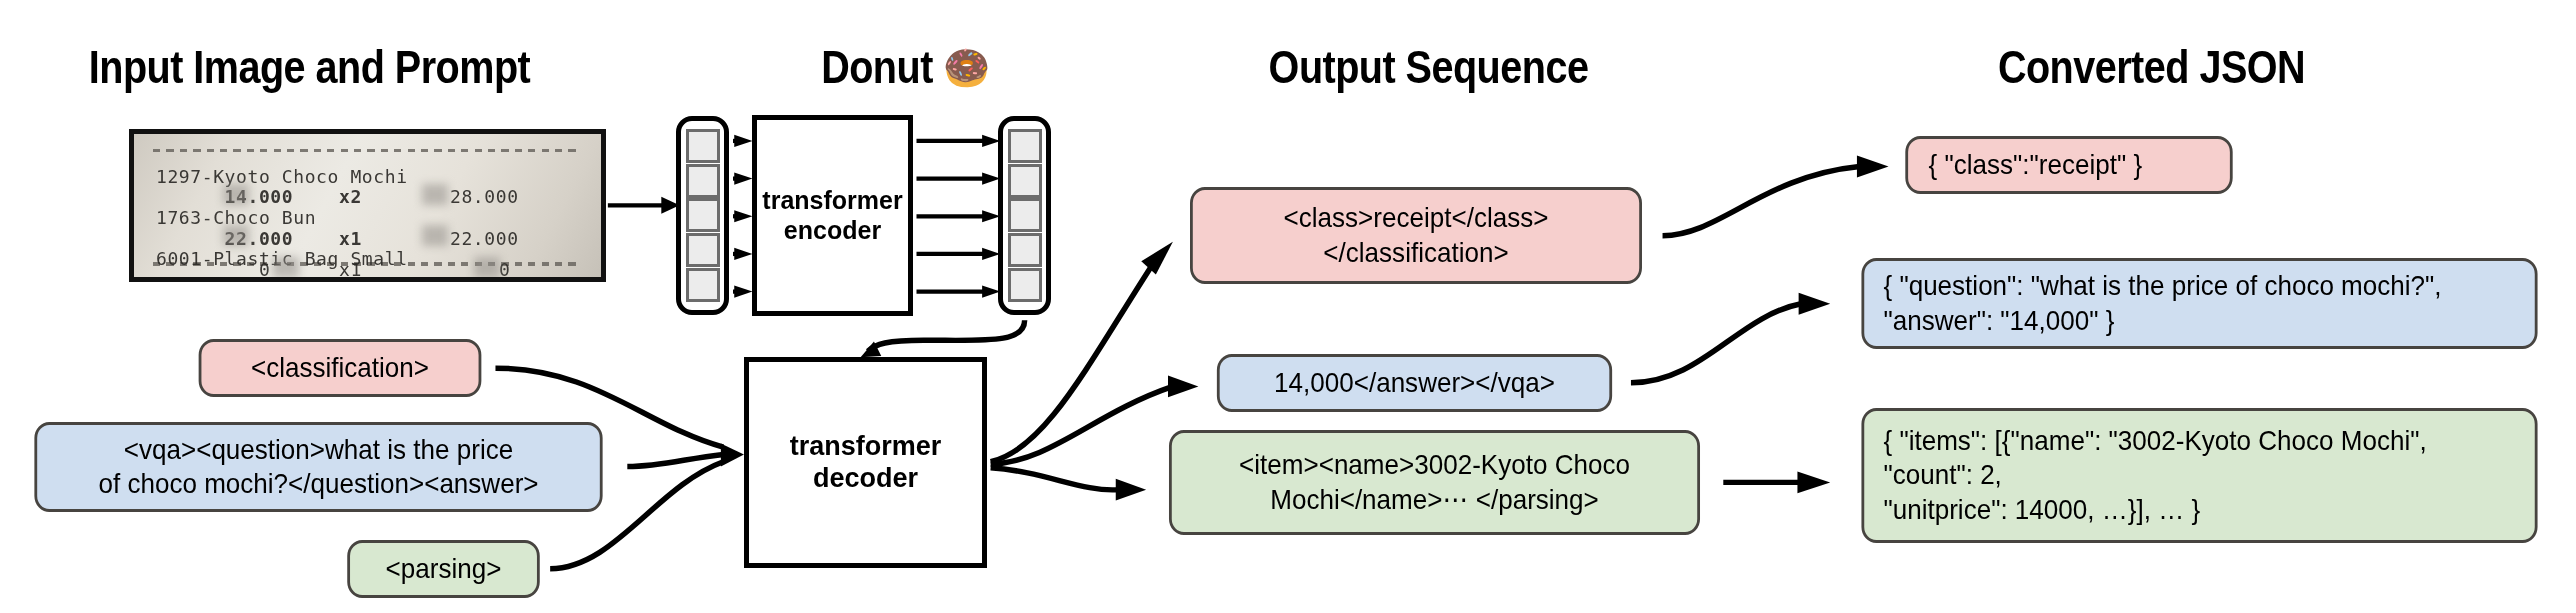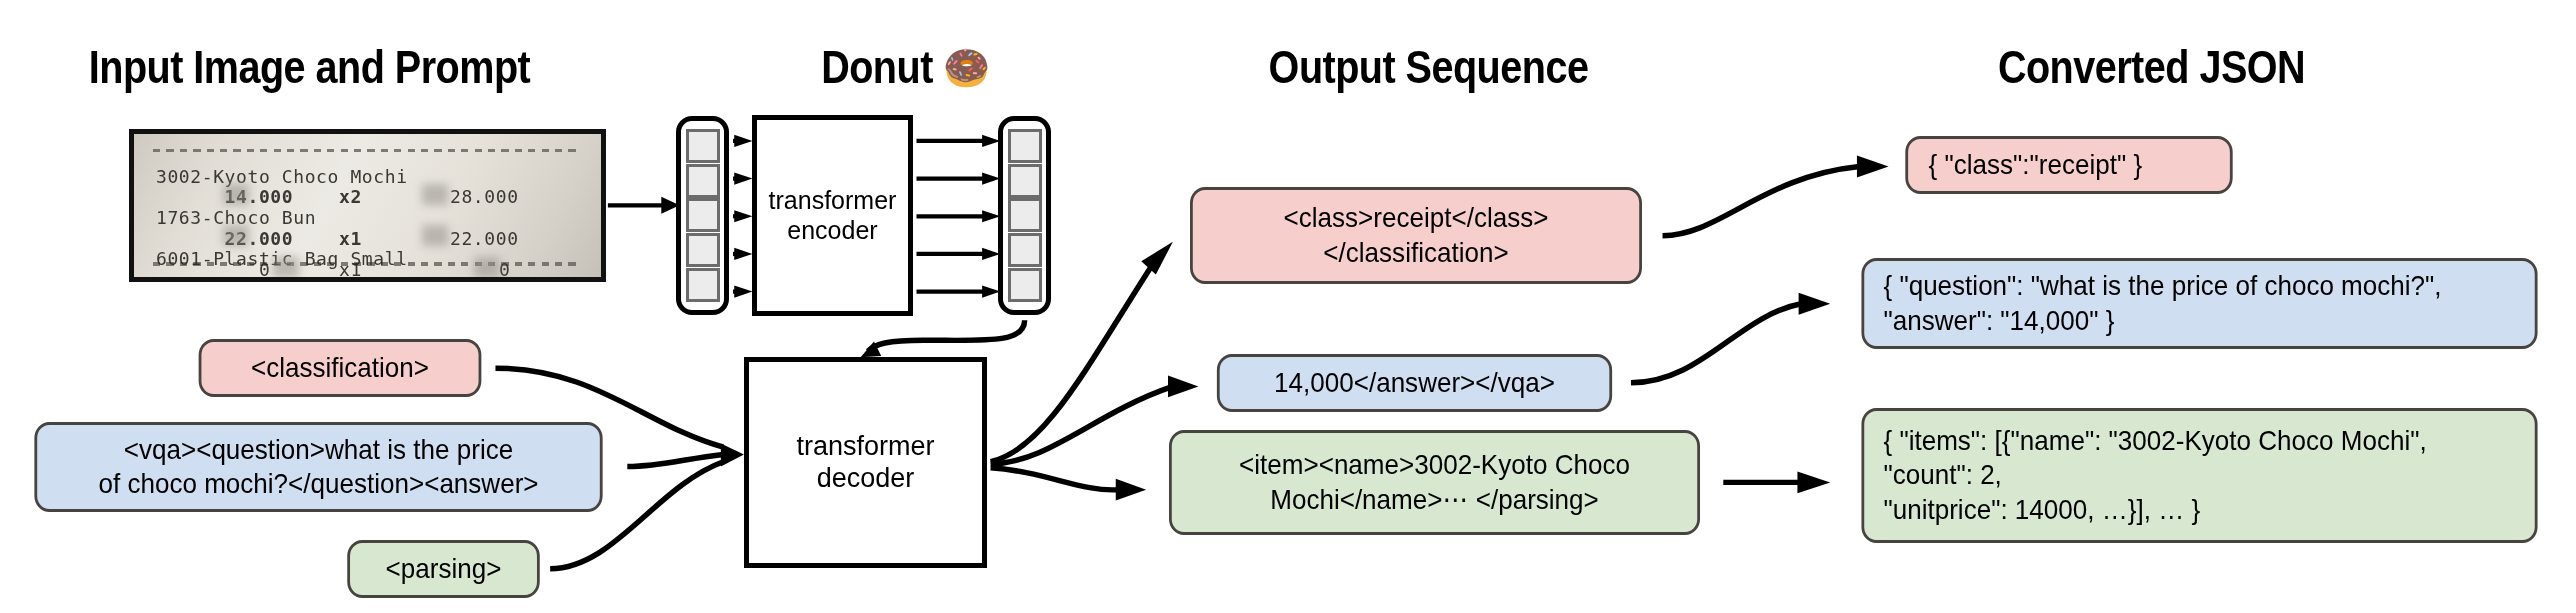--- a/index.html
+++ b/index.html
@@ -45,21 +45,21 @@
   .node.jsonbox{justify-content:flex-start;text-align:left;}
 
   
   .tblock{
     position:absolute;
     box-sizing:border-box;
     background:#ffffff;
     border:5.5px solid #000;
     display:flex;align-items:center;justify-content:center;
     text-align:center;
-    font-weight:normal;
+    font-weight:bold;
     color:#000;
     line-height:1.18;
     white-space:pre-line;
   }
 
   
   .strip{
     position:absolute;
     box-sizing:border-box;
     background:#fff;
@@ -130,21 +130,21 @@
   <div class="col-title" style="left:1155px;top:44px;width:547px;">Output Sequence</div>
 
   <div class="col-title" style="left:1878px;top:44px;width:547px;">Converted JSON</div>
 
   <div class="receipt-wrap" style="left:129px;top:129px;width:477px;height:153px;">
     <div class="receipt-paper"></div>
 
     <div class="rule" style="top:14.6px;"></div>
     <div class="rule" style="bottom:11px;"></div>
 
-    <div class="rline" style="left:22px;top:32px;">3002-Kyoto Choco Mochi</div>
+    <div class="rline" style="left:22px;top:32px;">1297-Kyoto Choco Mochi</div>
     <div class="rline" style="left:22px;top:52px;font-weight:bold;">      14.000    x2</div>
     <div class="rline" style="left:22px;top:73px;">1763-Choco Bun</div>
     <div class="rline" style="left:22px;top:94px;font-weight:bold;">      22.000    x1</div>
     <div class="rline" style="left:22px;top:114px;">6001-Plastic Bag Small</div>
     <div class="rline" style="left:22px;top:125px;">         0      x1</div>
 
     <div class="rline" style="left:316px;top:52px;">28.000</div>
     <div class="rline" style="left:316px;top:94px;">22.000</div>
     <div class="rline" style="left:365px;top:125px;">0</div>
 

